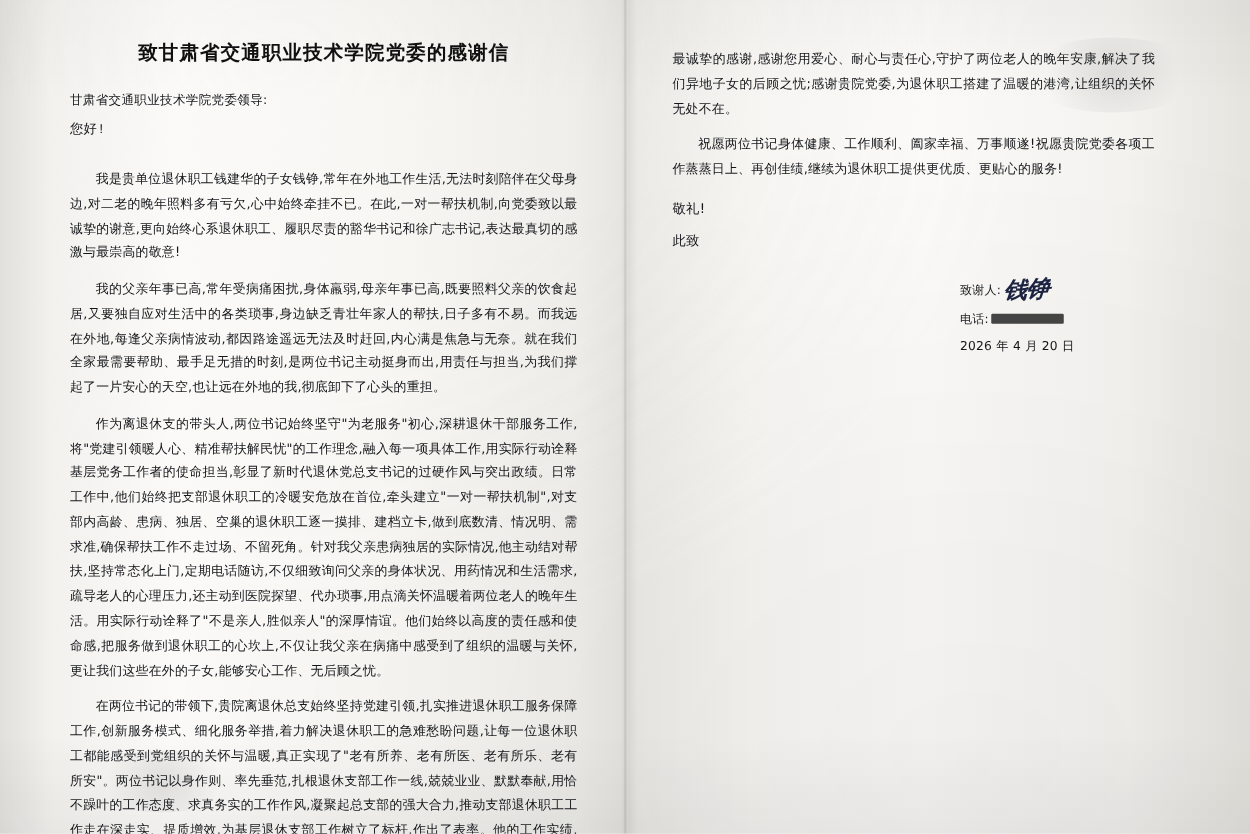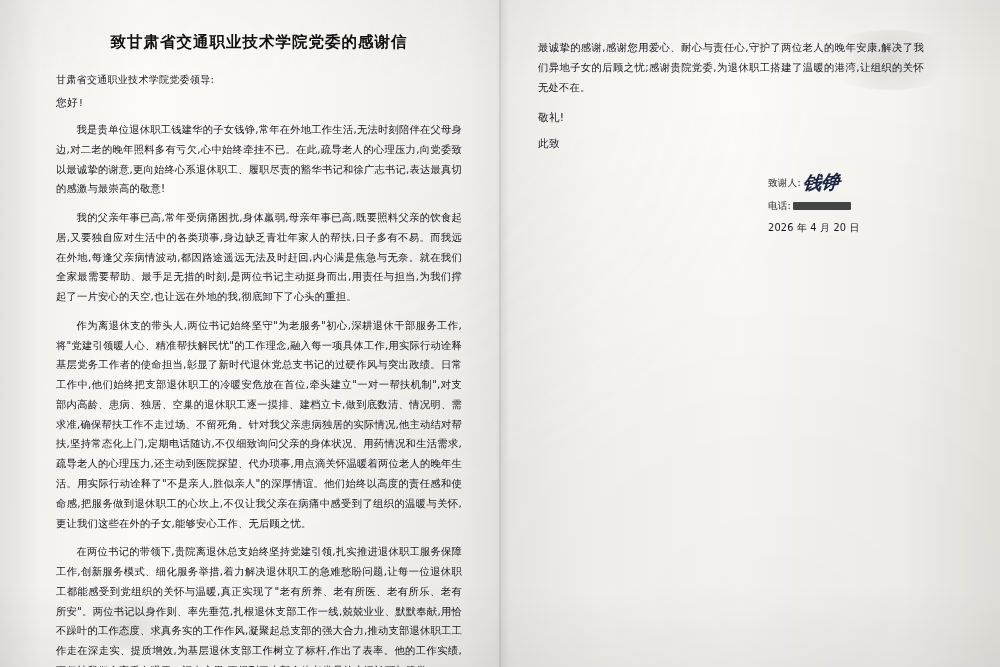--- a/index.html
+++ b/index.html
@@ -92,21 +92,21 @@
   }
   .salutation {
     font-size: 10px;
     color: #14161a;
     margin: 0 0 9px 0;
     letter-spacing: 0.3px;
   }
   .greeting {
     font-size: 10.6px;
     color: #14161a;
-    margin: 0 0 10px 0;
+    margin: 0 0 24px 0;
     letter-spacing: 0.3px;
     font-family: Liberation Mono, monospace;
   }
   .closing-block {
     margin-top: 14px;
   }
   .closing-line {
     font-size: 10.6px;
     color: #14161a;
     margin: 0 0 12px 0;
@@ -170,29 +170,30 @@
 <div class="page">
   <div class="grain"></div>
   <div class="fold"></div>
   <div class="smudge" style="left:70px;top:600px;width:120px;height:50px;"></div>
   <div class="smudge" style="left:820px;top:30px;width:140px;height:60px;"></div>
 
   <div class="col col-left">
     <h1 class="doc-title">致甘肃省交通职业技术学院党委的感谢信</h1>
     <div class="salutation">甘肃省交通职业技术学院党委领导:</div>
     <div class="greeting">您好!</div>
-    <p class="body-text indent">我是贵单位退休职工钱建华的子女钱铮,常年在外地工作生活,无法时刻陪伴在父母身边,对二老的晚年照料多有亏欠,心中始终牵挂不已。在此,疏导老人的心理压力,向党委致以最诚挚的谢意,更向始终心系退休职工、履职尽责的豁华书记和徐广志书记,表达最真切的感激与最崇高的敬意!</p>
+    <p class="body-text indent">我是贵单位退休职工钱建华的子女钱铮,常年在外地工作生活,无法时刻陪伴在父母身边,对二老的晚年照料多有亏欠,心中始终牵挂不已。在此,一对一帮扶机制,向党委致以最诚挚的谢意,更向始终心系退休职工、履职尽责的豁华书记和徐广志书记,表达最真切的感激与最崇高的敬意!</p>
     <p class="body-text indent">我的父亲年事已高,常年受病痛困扰,身体羸弱,母亲年事已高,既要照料父亲的饮食起居,又要独自应对生活中的各类琐事,身边缺乏青壮年家人的帮扶,日子多有不易。而我远在外地,每逢父亲病情波动,都因路途遥远无法及时赶回,内心满是焦急与无奈。就在我们全家最需要帮助、最手足无措的时刻,是两位书记主动挺身而出,用责任与担当,为我们撑起了一片安心的天空,也让远在外地的我,彻底卸下了心头的重担。</p>
     <p class="body-text indent">作为离退休支的带头人,两位书记始终坚守"为老服务"初心,深耕退休干部服务工作,将"党建引领暖人心、精准帮扶解民忧"的工作理念,融入每一项具体工作,用实际行动诠释基层党务工作者的使命担当,彰显了新时代退休党总支书记的过硬作风与突出政绩。日常工作中,他们始终把支部退休职工的冷暖安危放在首位,牵头建立"一对一帮扶机制",对支部内高龄、患病、独居、空巢的退休职工逐一摸排、建档立卡,做到底数清、情况明、需求准,确保帮扶工作不走过场、不留死角。针对我父亲患病独居的实际情况,他主动结对帮扶,坚持常态化上门,定期电话随访,不仅细致询问父亲的身体状况、用药情况和生活需求,疏导老人的心理压力,还主动到医院探望、代办琐事,用点滴关怀温暖着两位老人的晚年生活。用实际行动诠释了"不是亲人,胜似亲人"的深厚情谊。他们始终以高度的责任感和使命感,把服务做到退休职工的心坎上,不仅让我父亲在病痛中感受到了组织的温暖与关怀,更让我们这些在外的子女,能够安心工作、无后顾之忧。</p>
     <p class="body-text indent">在两位书记的带领下,贵院离退休总支始终坚持党建引领,扎实推进退休职工服务保障工作,创新服务模式、细化服务举措,着力解决退休职工的急难愁盼问题,让每一位退休职工都能感受到党组织的关怀与温暖,真正实现了"老有所养、老有所医、老有所乐、老有所安"。两位书记以身作则、率先垂范,扎根退休支部工作一线,兢兢业业、默默奉献,用恰不躁叶的工作态度、求真务实的工作作风,凝聚起总支部的强大合力,推动支部退休职工工作走在深走实、提质增效,为基层退休支部工作树立了标杆,作出了表率。他的工作实绩,不仅被我们全家看在眼里、记在心里,更得到了支部全体老党员的广泛认可与赞誉。</p>
 
   </div>
 
   <div class="col col-right">
     <p class="body-text">最诚挚的感谢,感谢您用爱心、耐心与责任心,守护了两位老人的晚年安康,解决了我们异地子女的后顾之忧;感谢贵院党委,为退休职工搭建了温暖的港湾,让组织的关怀无处不在。</p>
+    <p class="body-text indent">祝愿两位书记身体健康、工作顺利、阖家幸福、万事顺遂!祝愿贵院党委各项工作蒸蒸日上、再创佳绩,继续为退休职工提供更优质、更贴心的服务!</p>
 
     <div class="closing-block">
       <div class="closing-line">敬礼!</div>
       <div class="closing-line">此致</div>
     </div>
 
     <div class="sign-block">
       <div class="sign-row">
         <span class="sign-label">致谢人:</span><span class="handwriting">钱铮</span>
       </div>

